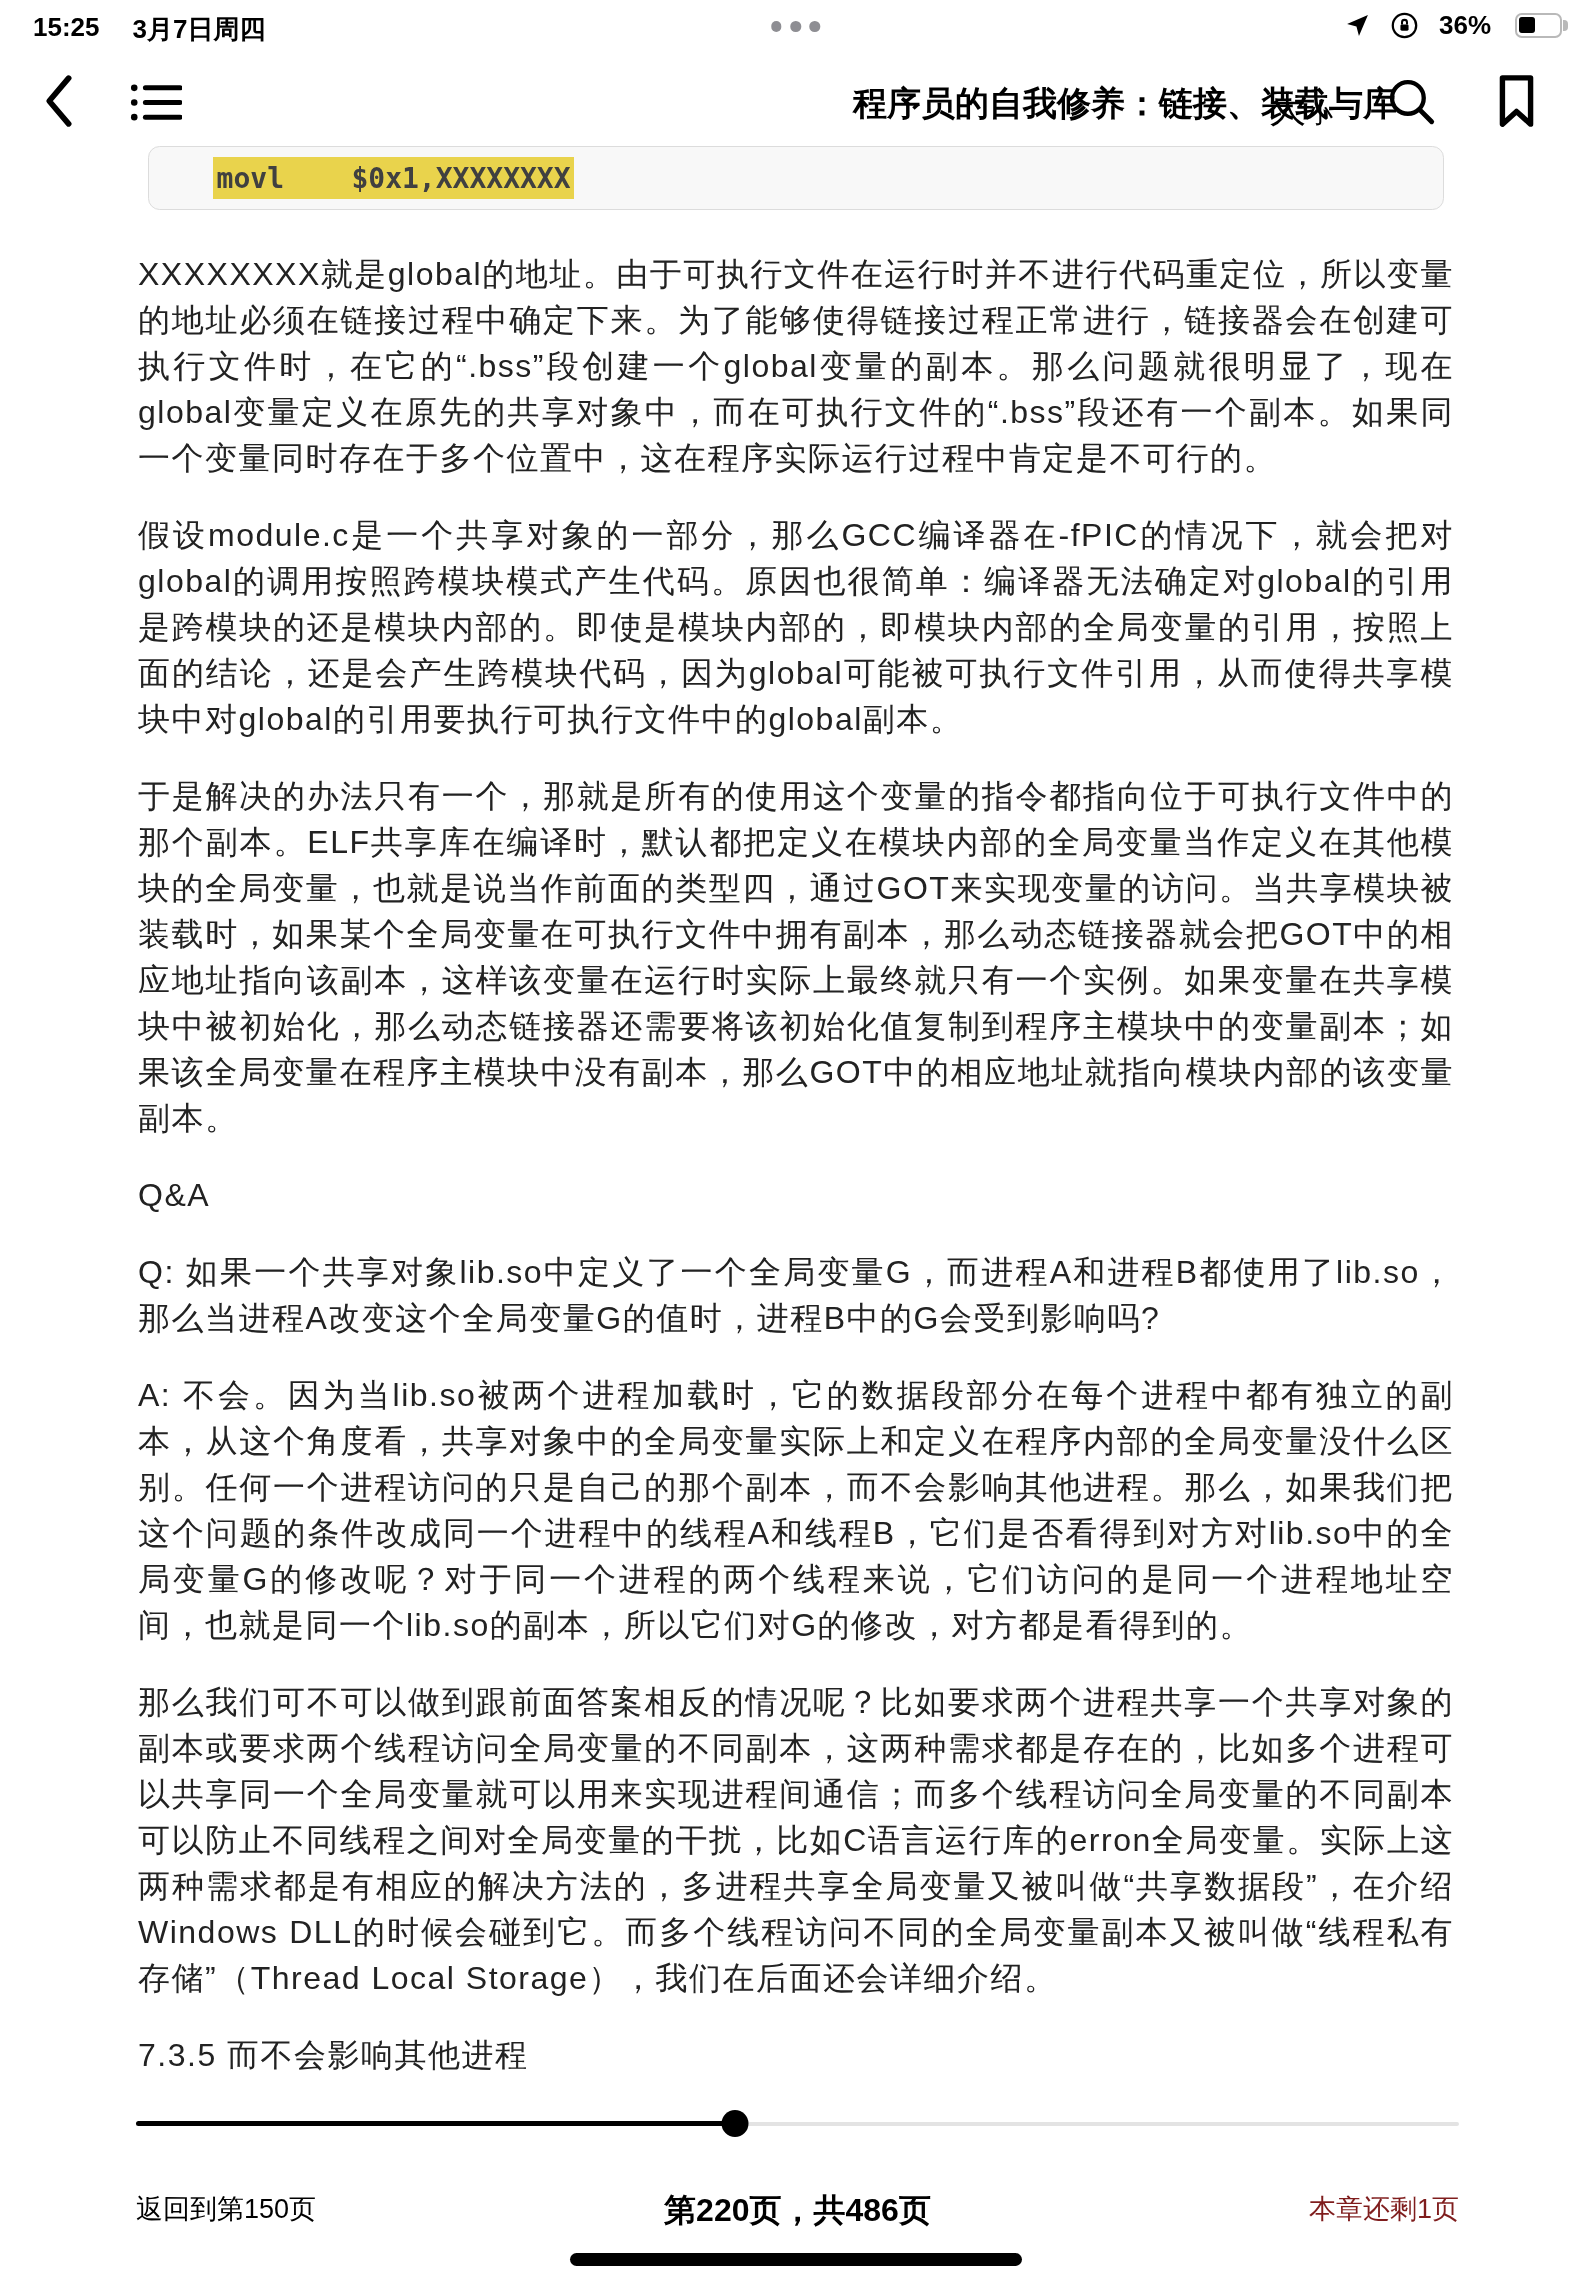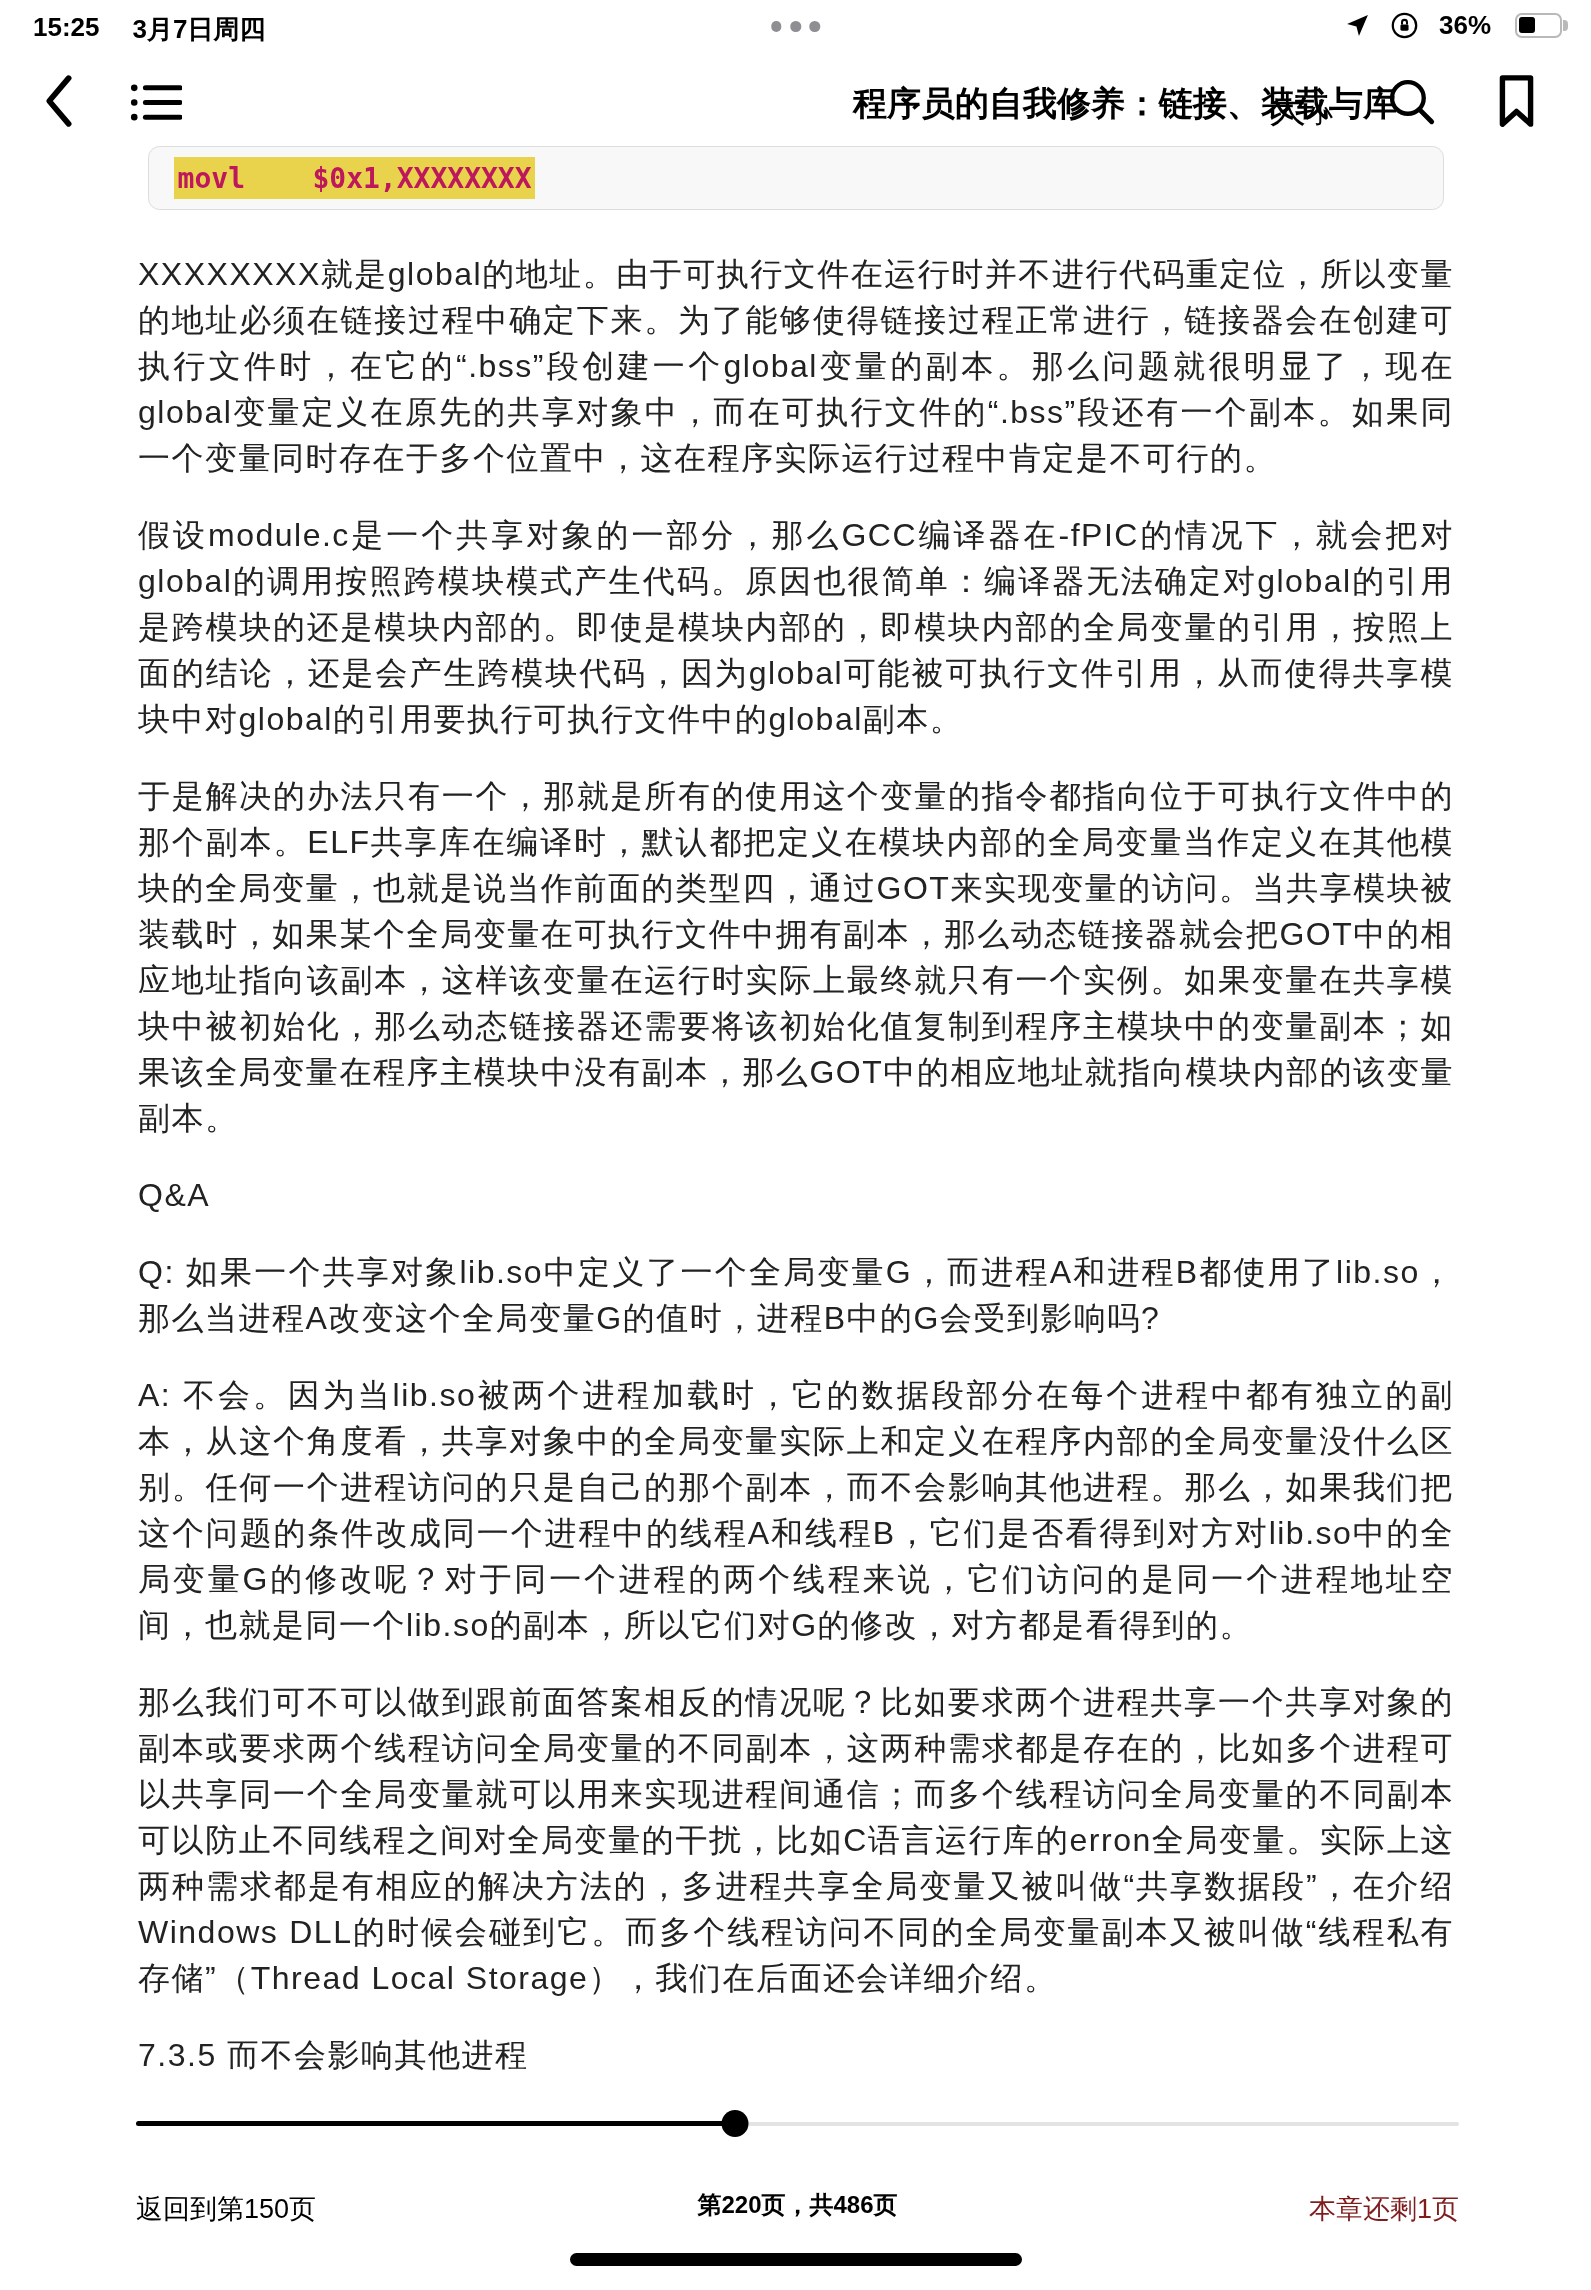--- a/index.html
+++ b/index.html
@@ -29,36 +29,36 @@
   .search-btn{position:absolute;right:155px;top:21.3px;cursor:pointer}
   .bookmark-btn{position:absolute;right:54px;top:17.5px;cursor:pointer}
   
   .content{position:absolute;left:138px;top:146px;width:1316px}
   .code-box{
     margin:0 9.7px 41px 9.7px;background:#f8f8f8;border:1.9px solid #dcdcdc;border-radius:11.6px;
     padding:14.6px 25px;box-sizing:border-box;
   }
   .code-highlight{
     font-family:"DejaVu Sans Mono","Liberation Mono",monospace;
-    font-size:28px;font-weight:700;white-space:pre;color:#be185d;
-    background:#e9d34c;padding:4.9px 3.9px;
+    font-size:28px;font-weight:700;white-space:pre;color:#404040;
+    background:#e9d34c;padding:4.9px 3.9px;margin-left:39px;
   }
   .para{
     font-size:32px;line-height:46px;margin:0 0 31px 0;color:#222;
     text-align:justify;letter-spacing:1.5px;
   }
   
   .progress{position:absolute;left:136px;top:2112px;width:1323px;height:23px;cursor:pointer}
   .progress-track{position:absolute;top:9.7px;left:0;right:0;height:3.9px;background:#e3e3e3;border-radius:1.9px}
   .progress-fill{position:absolute;top:8.7px;left:0;height:5.8px;background:#000;border-radius:2.9px;width:45.3%}
   .progress-knob{position:absolute;top:-1.9px;width:27px;height:27px;border-radius:50%;background:#000;left:45.3%;transform:translateX(-50%)}
   
   .bottom-bar{position:absolute;left:136px;top:2185px;width:1323px;height:43px;font-size:27px}
   .bb-back{position:absolute;left:0;top:5.8px;color:#000;cursor:pointer}
-  .bb-page{position:absolute;left:50%;transform:translateX(-50%);top:3.9px;font-size:24px;font-weight:700;white-space:nowrap}
+  .bb-page{position:absolute;left:50%;transform:translateX(-50%);top:3.9px;font-size:32px;font-weight:700;white-space:nowrap}
   .bb-remaining{position:absolute;right:0;top:5.8px;color:#7f1d1d;white-space:nowrap}
   
   .home-indicator{position:absolute;left:50%;transform:translateX(-50%);top:2253px;width:452px;height:12.6px;border-radius:6.8px;background:#000}
   svg{display:block}
 </style>
 </head>
 <body>
 
 <div class="status-bar">
   <div class="sb-left">

